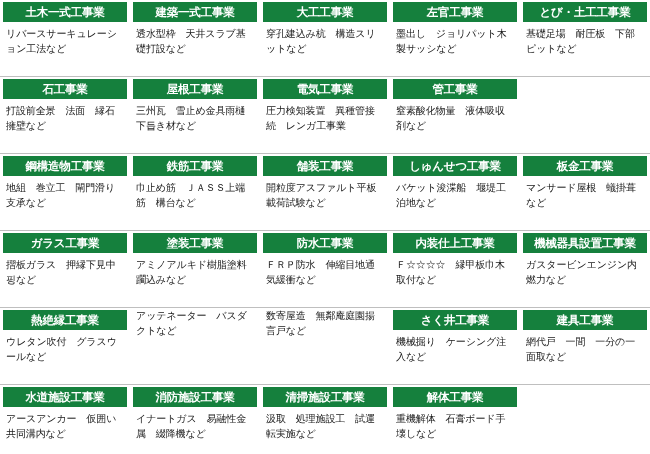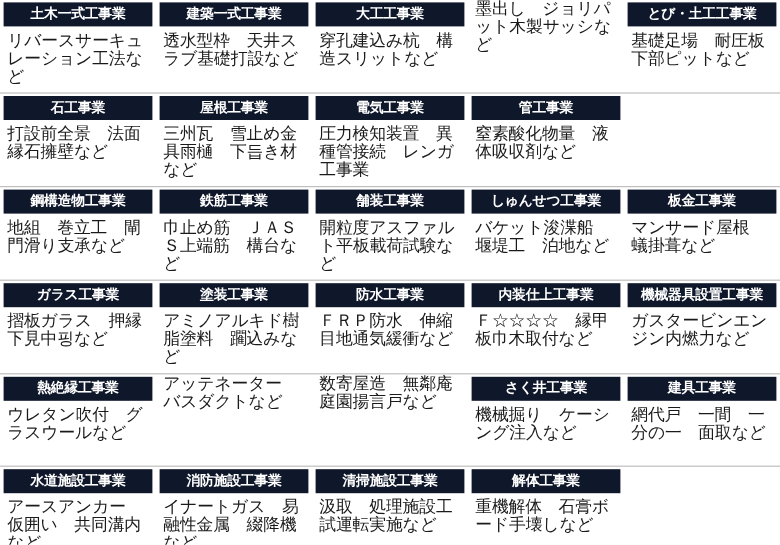--- a/index.html
+++ b/index.html
@@ -18,35 +18,35 @@
     display: grid;
     grid-template-columns: repeat(5, 130px);
     width: 650px;
   }
   .cell {
     width: 130px;
     box-sizing: border-box;
     padding: 0 0 6px 0;
   }
   .cell-head {
-    background: #0f172a;
+    background: #15803d;
     color: #ffffff;
     font-size: 11.5px;
     font-weight: bold;
     text-align: center;
     line-height: 20px;
     height: 20px;
     margin: 2px 3px 4px 3px;
     box-sizing: border-box;
     overflow: hidden;
     white-space: nowrap;
     letter-spacing: -0.2px;
   }
   .cell-body {
-    font-size: 14px;
+    font-size: 10px;
     line-height: 15px;
     color: #1a1a1a;
     padding: 0 6px 0 6px;
     min-height: 44px;
     letter-spacing: -0.1px;
     word-break: break-all;
   }
   .row-sep {
     grid-column: 1 / -1;
     height: 1px;
@@ -64,20 +64,21 @@
     </div>
     <div class="cell">
       <div class="cell-head">建築一式工事業</div>
       <div class="cell-body">透水型枠　天井スラブ基礎打設など</div>
     </div>
     <div class="cell">
       <div class="cell-head">大工工事業</div>
       <div class="cell-body">穿孔建込み杭　構造スリットなど</div>
     </div>
     <div class="cell">
+      <div class="cell-head">左官工事業</div>
       <div class="cell-body">墨出し　ジョリパット木製サッシなど</div>
     </div>
     <div class="cell">
       <div class="cell-head">とび・土工工事業</div>
       <div class="cell-body">基礎足場　耐圧板　下部ピットなど</div>
     </div>
     <div class="row-sep"></div>
     <div class="cell">
       <div class="cell-head">石工事業</div>
       <div class="cell-body">打設前全景　法面　縁石擁壁など</div>

